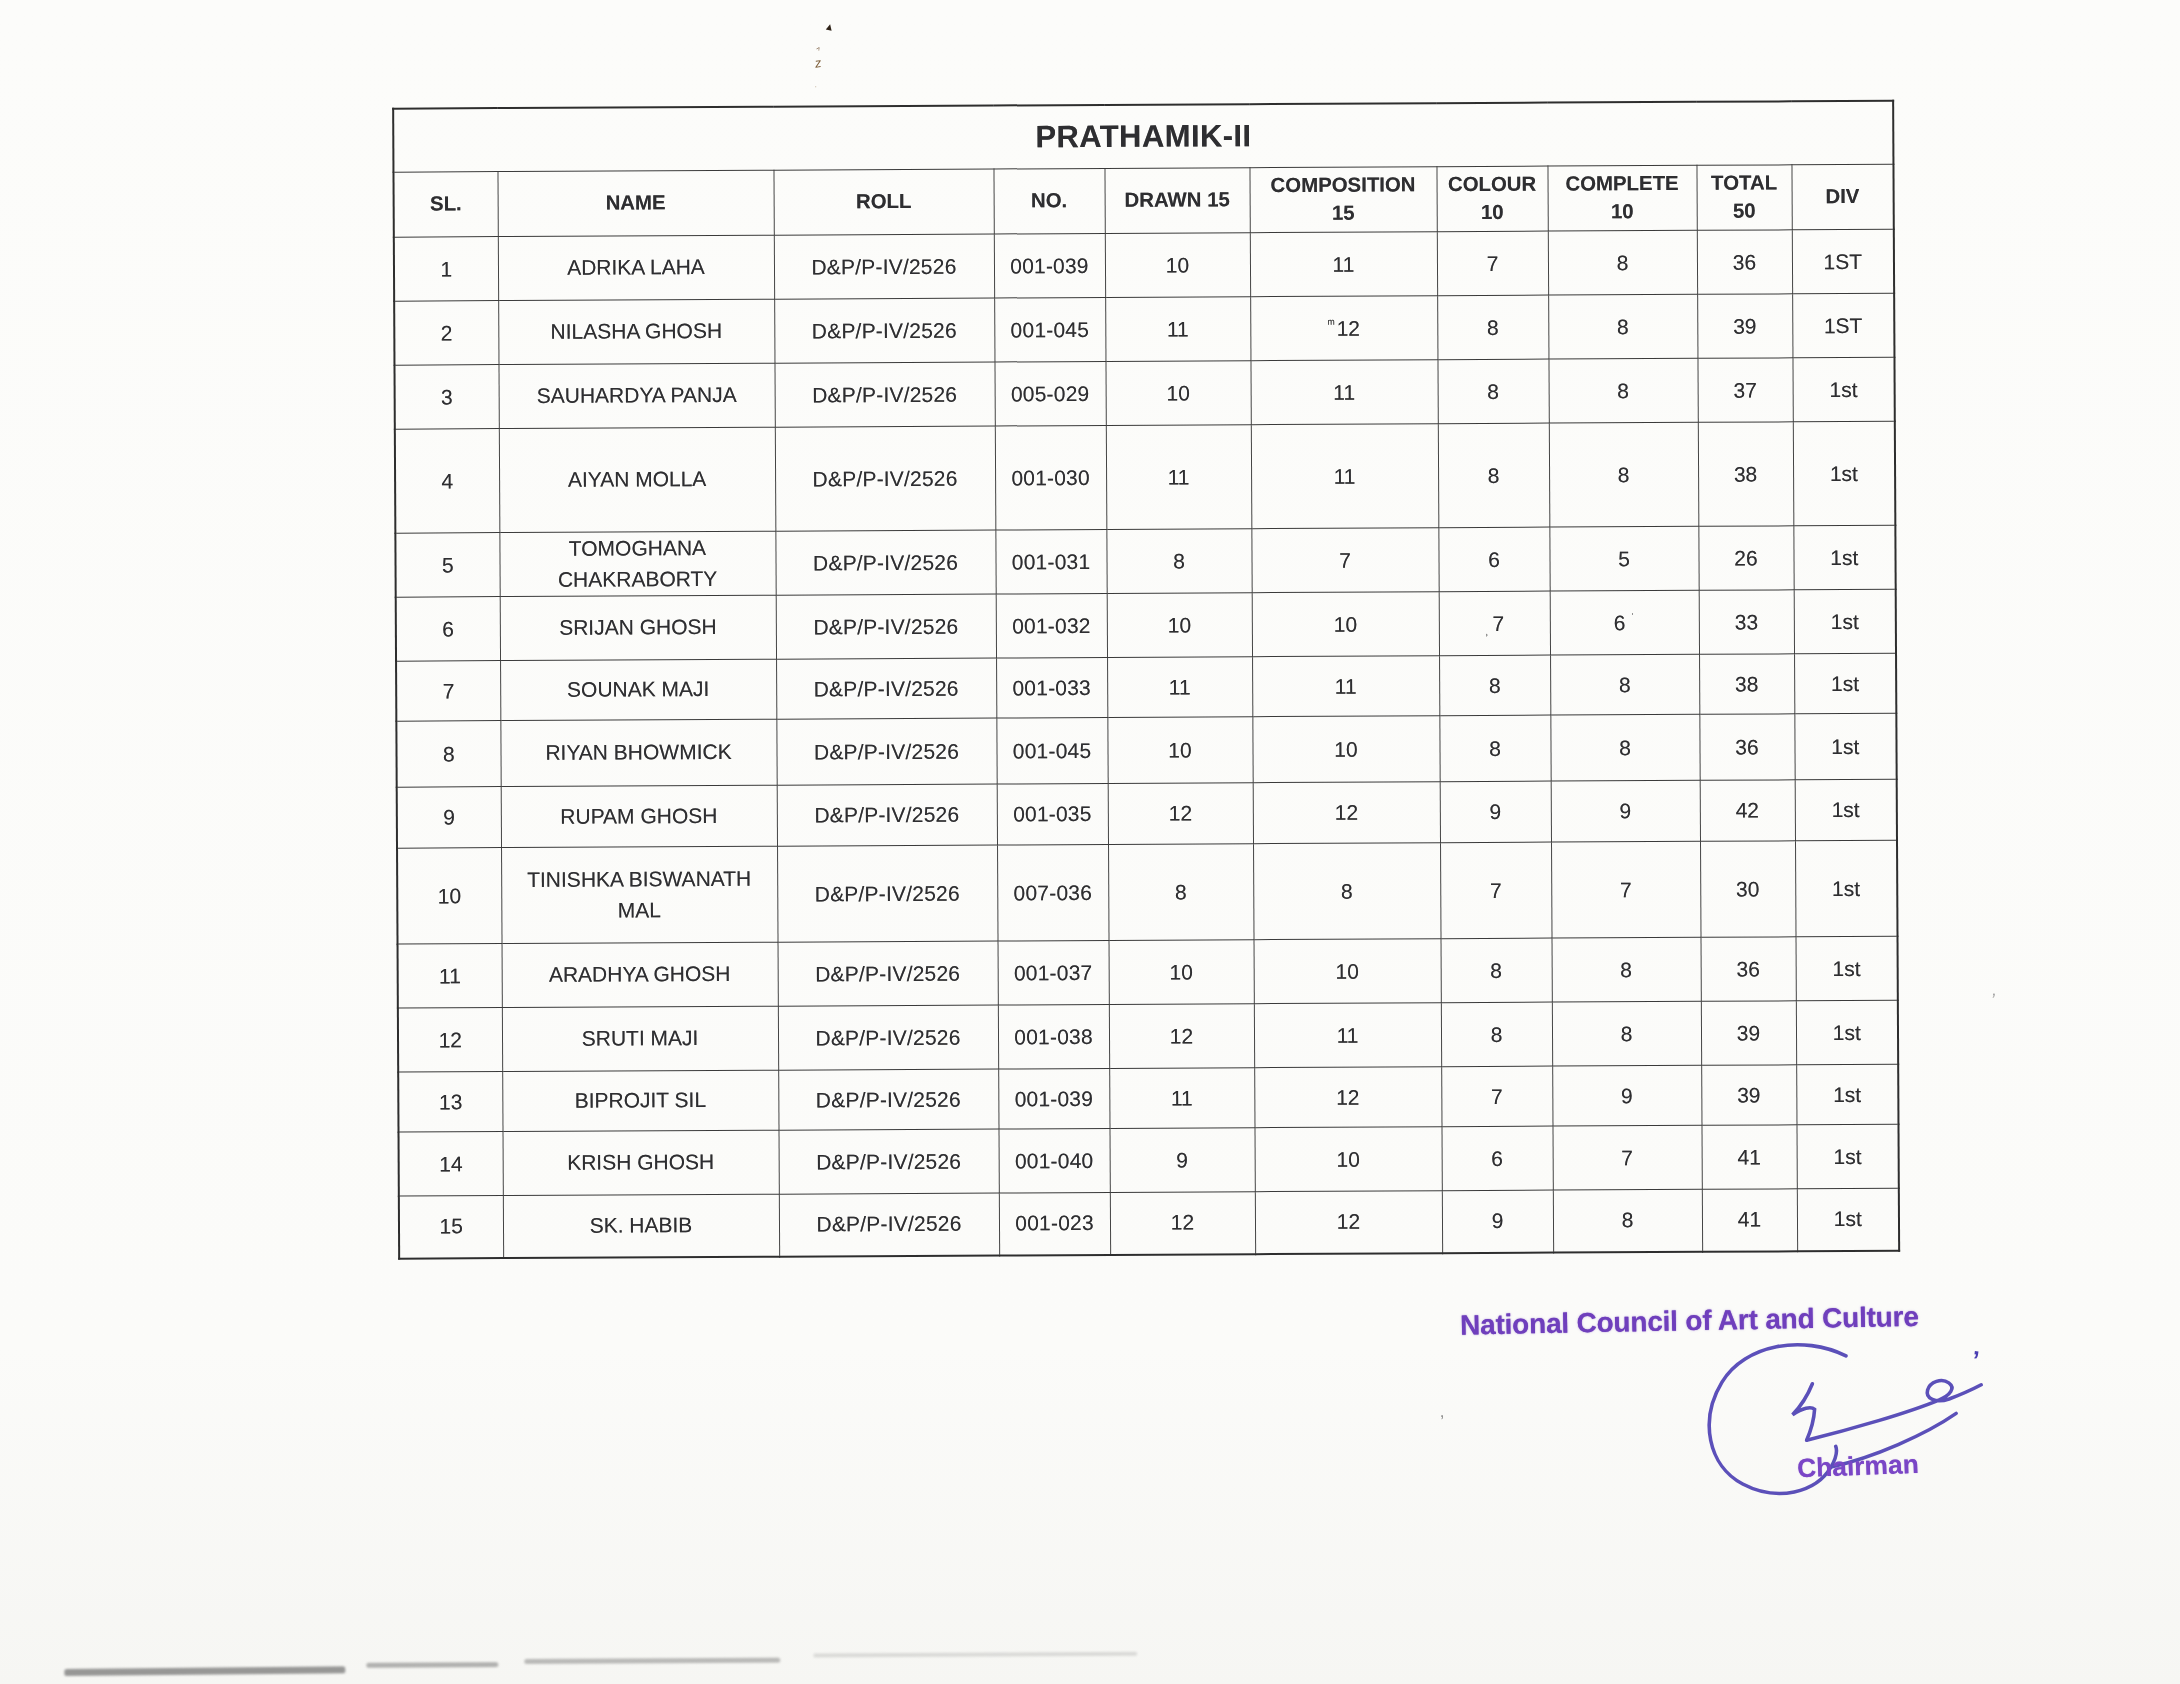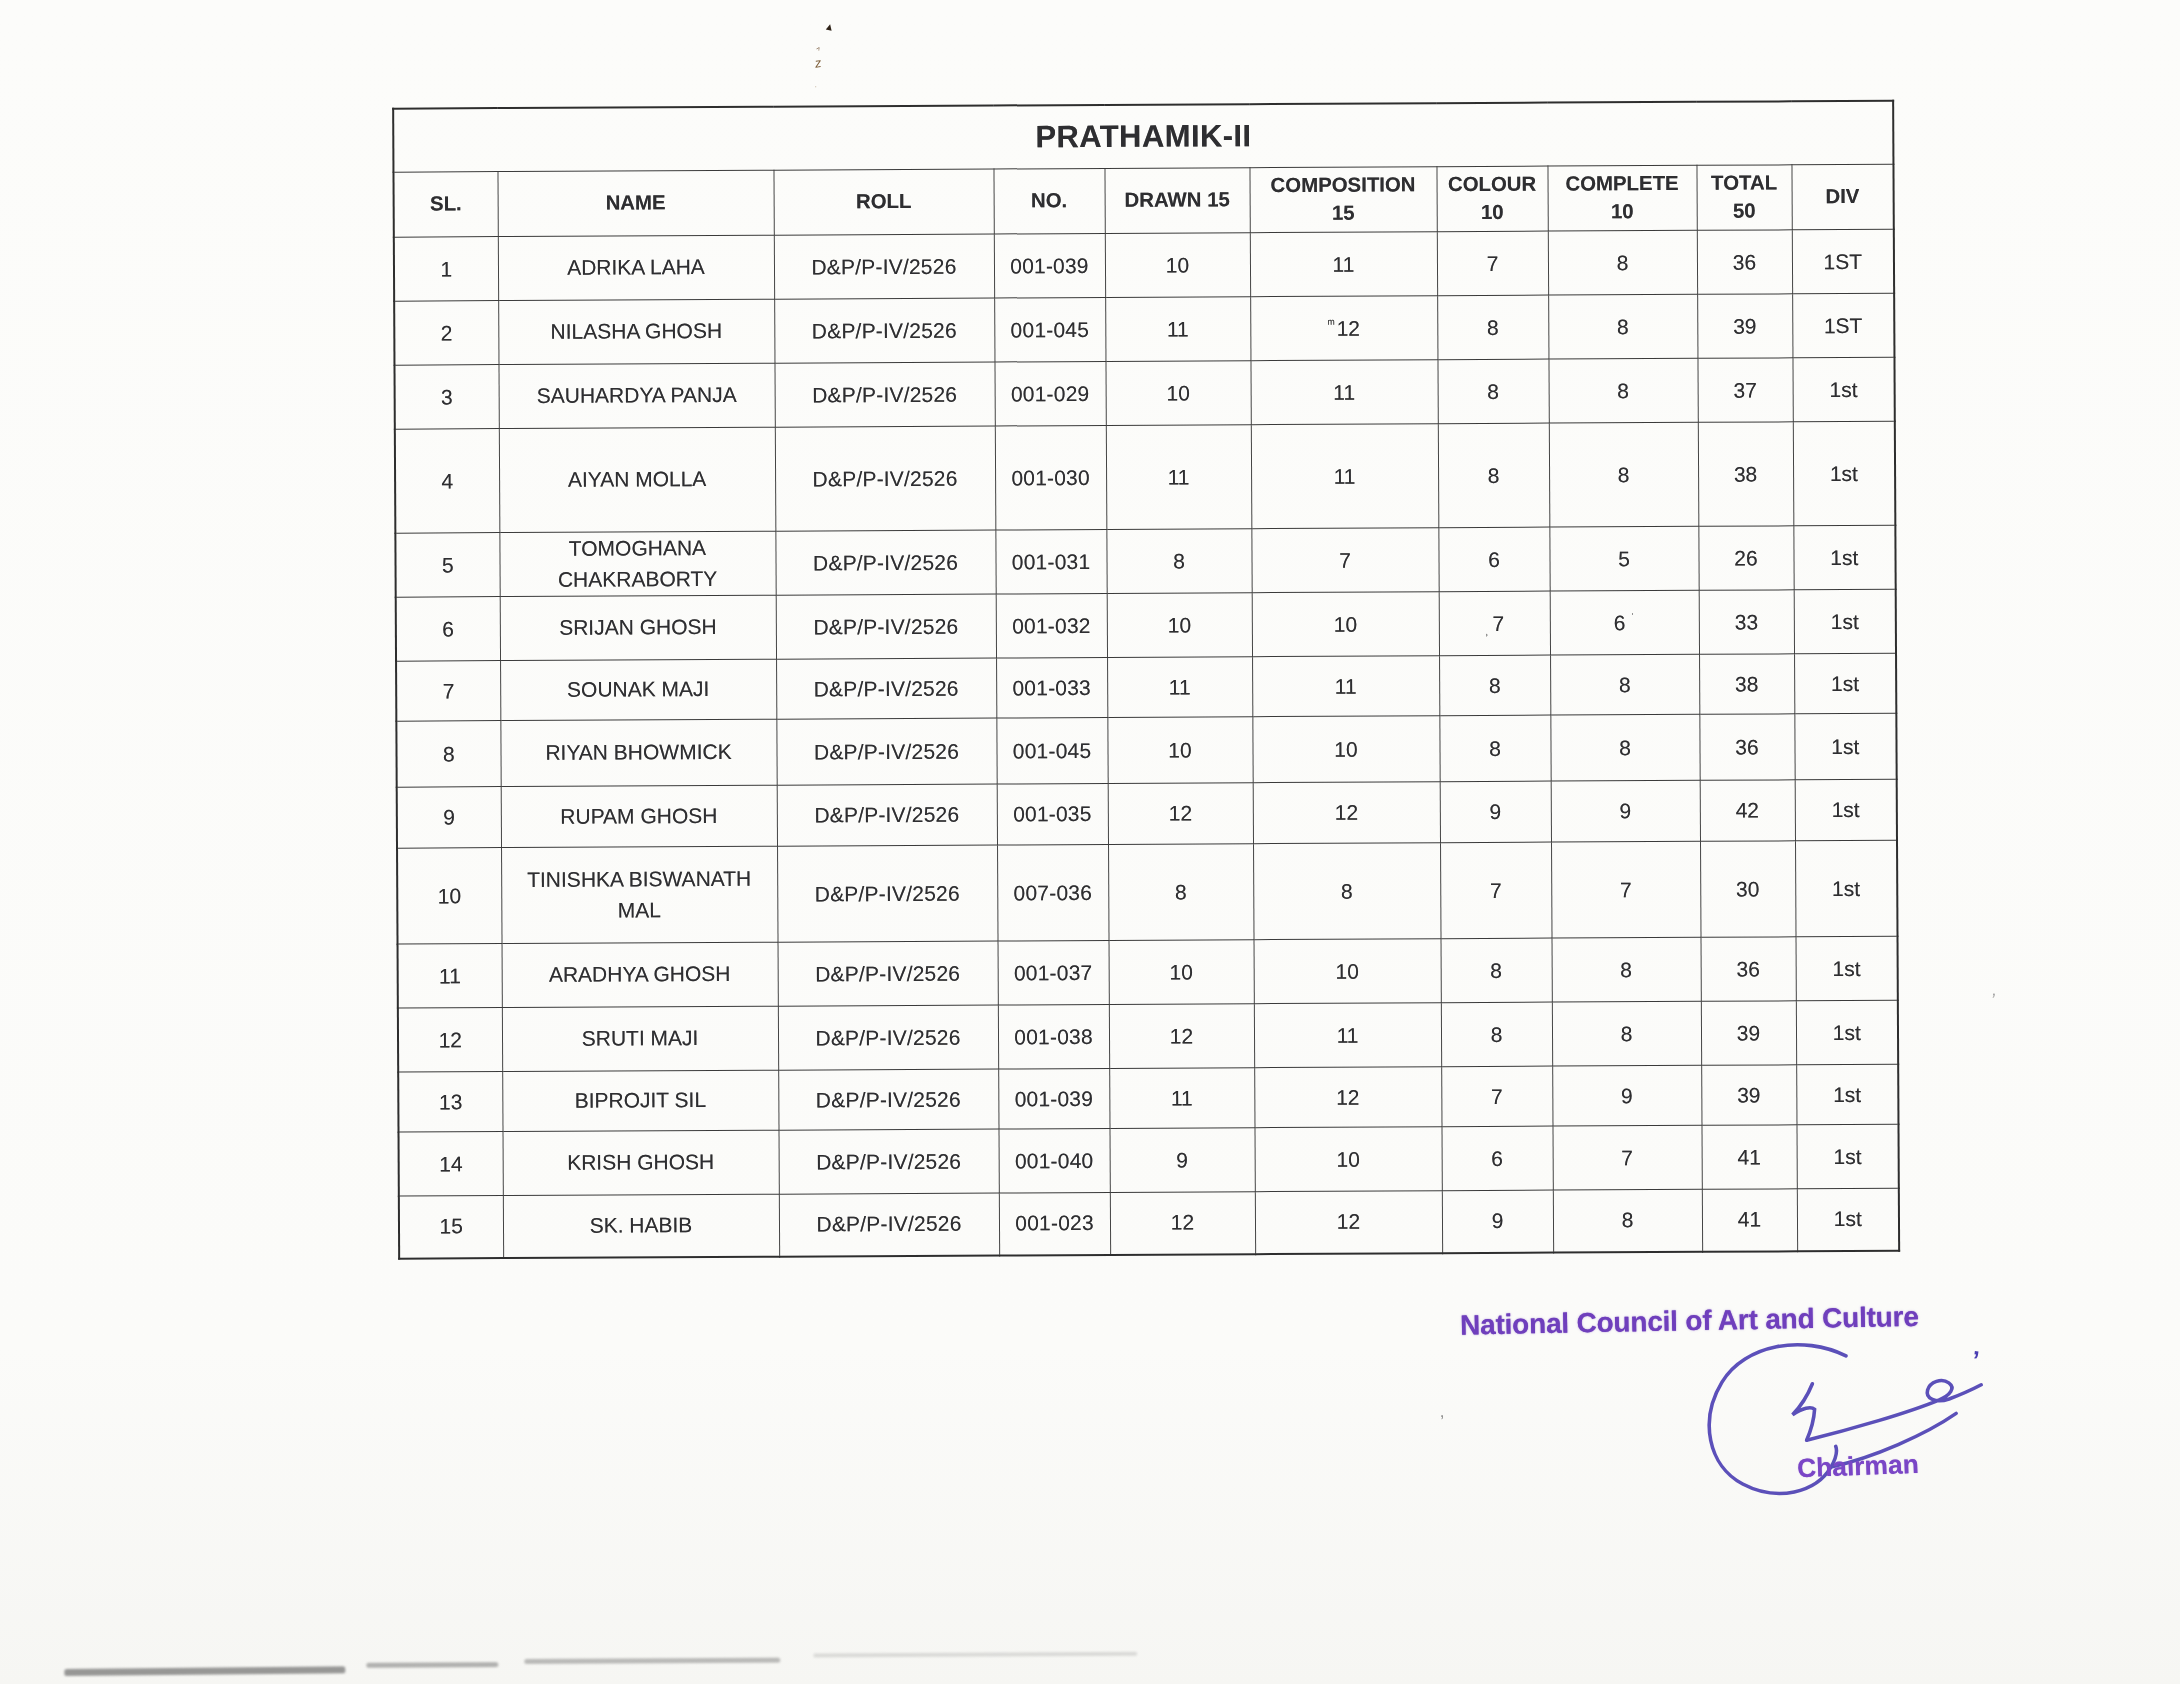--- a/index.html
+++ b/index.html
@@ -158,21 +158,21 @@
             <td class="cell-composition"><span class="mark-high">ᵐ</span>12</td>
             <td class="cell-colour">8</td>
             <td class="cell-complete">8</td>
             <td class="cell-total">39</td>
             <td class="cell-div">1ST</td>
           </tr>
           <tr>
             <td class="cell-sl">3</td>
             <td class="cell-name">SAUHARDYA PANJA</td>
             <td class="cell-roll">D&amp;P/P-IV/2526</td>
-            <td class="cell-no">001-029</td>
+            <td class="cell-no">005-029</td>
             <td class="cell-drawn">10</td>
             <td class="cell-composition">11</td>
             <td class="cell-colour">8</td>
             <td class="cell-complete">8</td>
             <td class="cell-total">37</td>
             <td class="cell-div">1st</td>
           </tr>
           <tr>
             <td class="cell-sl">4</td>
             <td class="cell-name">AIYAN MOLLA</td>

